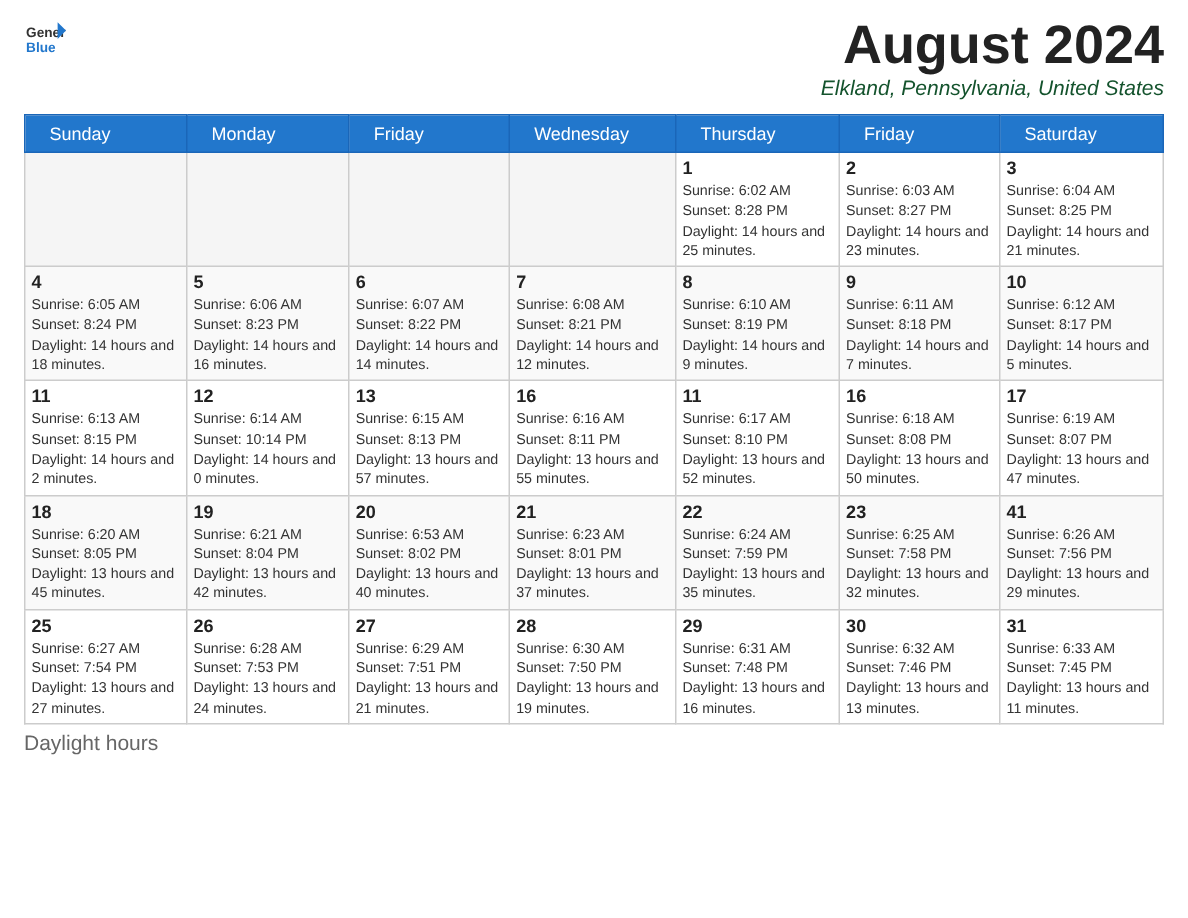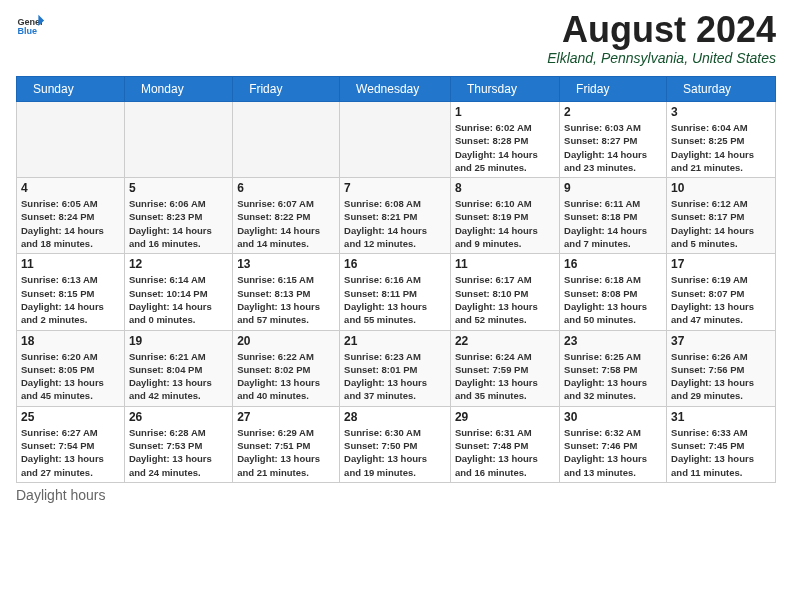--- a/index.html
+++ b/index.html
@@ -76,21 +76,20 @@
       font-size: 12px;
       font-weight: bold;
       color: #222;
       display: block;
       margin-bottom: 2px;
     }
     .day-info {
       font-size: 9.5px;
       color: #333;
       line-height: 1.4;
-      font-weight: bold;
     }
     .footer-note {
       font-size: 14px;
       color: #666;
       margin-top: 4px;
       text-align: left;
     }
   </style>
 </head>
 <body>
@@ -245,21 +244,21 @@
 Daylight: 13 hours and 45 minutes.</div>
           </td>
           <td>
             <span class="day-number">19</span>
             <div class="day-info">Sunrise: 6:21 AM
 Sunset: 8:04 PM
 Daylight: 13 hours and 42 minutes.</div>
           </td>
           <td>
             <span class="day-number">20</span>
-            <div class="day-info">Sunrise: 6:22 AM
+            <div class="day-info">Sunrise: 6:53 AM
 Sunset: 8:02 PM
 Daylight: 13 hours and 40 minutes.</div>
           </td>
           <td>
             <span class="day-number">21</span>
             <div class="day-info">Sunrise: 6:23 AM
 Sunset: 8:01 PM
 Daylight: 13 hours and 37 minutes.</div>
           </td>
           <td>
@@ -268,21 +267,21 @@
 Sunset: 7:59 PM
 Daylight: 13 hours and 35 minutes.</div>
           </td>
           <td>
             <span class="day-number">23</span>
             <div class="day-info">Sunrise: 6:25 AM
 Sunset: 7:58 PM
 Daylight: 13 hours and 32 minutes.</div>
           </td>
           <td>
-            <span class="day-number">37</span>
+            <span class="day-number">41</span>
             <div class="day-info">Sunrise: 6:26 AM
 Sunset: 7:56 PM
 Daylight: 13 hours and 29 minutes.</div>
           </td>
         </tr>
         <tr>
           <td>
             <span class="day-number">25</span>
             <div class="day-info">Sunrise: 6:27 AM
 Sunset: 7:54 PM

